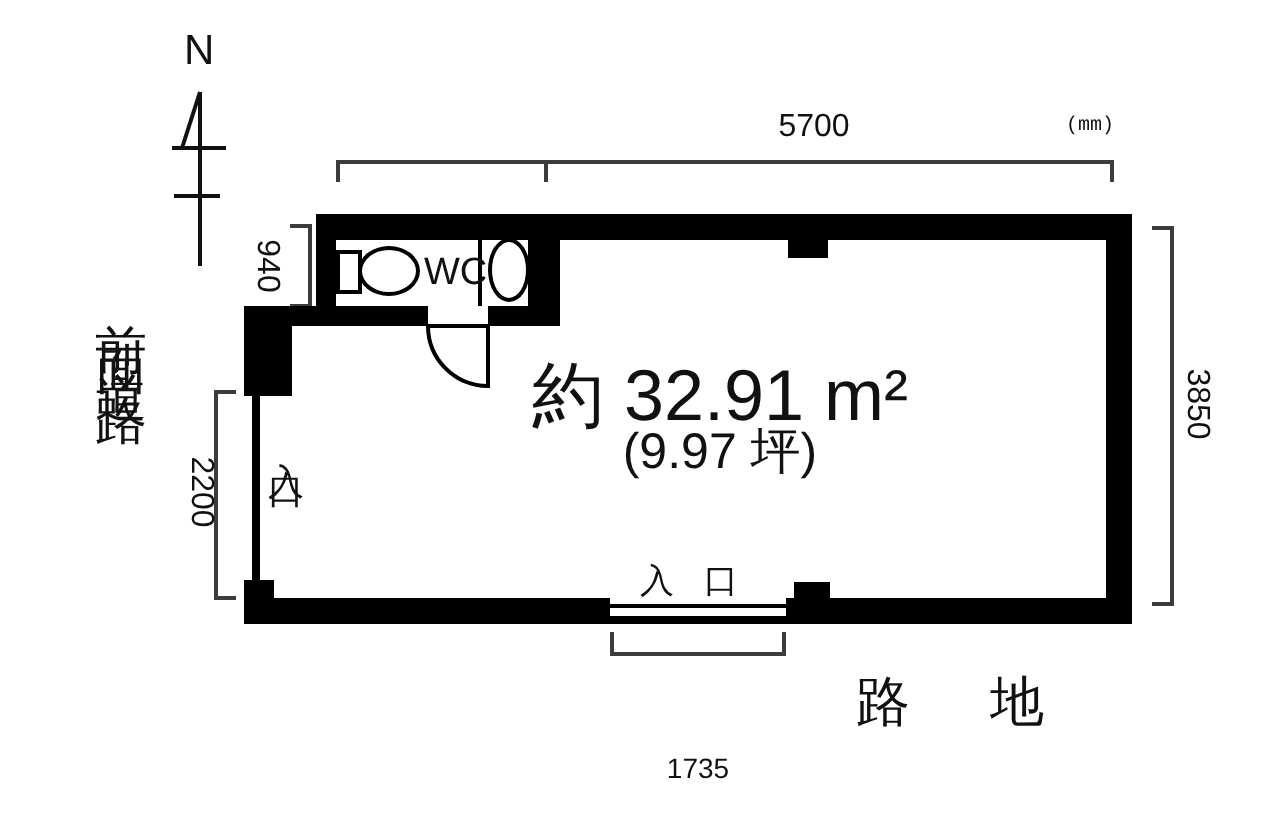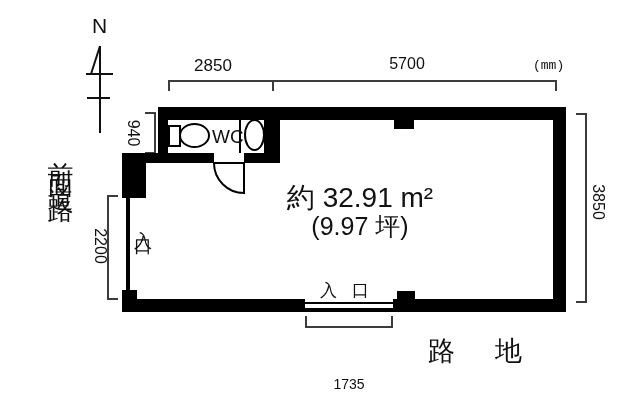--- a/index.html
+++ b/index.html
@@ -30,23 +30,22 @@
     <line x1="5" y1="58" x2="28" y2="58" stroke="#111" stroke-width="2"></line>
   </svg>
 
   <div class="txt vtext" style="left:44px;top:141px;font-size:26px;letter-spacing:12px;">前面道路</div>
   <div class="txt" style="left:428px;top:333px;font-size:27px;letter-spacing:40px;">路地</div>
 
   <div class="dline" style="left:168px;top:80px;width:389px;height:2px;"></div>
   <div class="dline" style="left:168px;top:80px;width:2px;height:11px;"></div>
   <div class="dline" style="left:272px;top:80px;width:2px;height:11px;"></div>
   <div class="dline" style="left:555px;top:80px;width:2px;height:11px;"></div>
-  <div class="txt ctr" style="left:170px;top:56px;width:86px;font-size:17px;">2850</div>
   <div class="txt ctr" style="left:364px;top:55px;width:86px;font-size:16px;">5700</div>
-  <div class="txt" style="left:533px;top:58px;font-size:13px;font-family:'Liberation Mono','DejaVu Sans Mono',monospace;">(mm)</div>
+  <div class="txt" style="left:533px;top:58px;font-size:10px;font-family:'Liberation Mono','DejaVu Sans Mono',monospace;">(mm)</div>
 
   <div class="dline" style="left:585px;top:113px;width:2px;height:190px;"></div>
   <div class="dline" style="left:576px;top:113px;width:11px;height:2px;"></div>
   <div class="dline" style="left:576px;top:301px;width:11px;height:2px;"></div>
   <div class="txt ctr rot90" style="left:573px;top:193px;width:50px;font-size:16px;">3850</div>
 
   <div class="dline" style="left:154px;top:112px;width:2px;height:42px;"></div>
   <div class="dline" style="left:145px;top:112px;width:11px;height:2px;"></div>
   <div class="dline" style="left:145px;top:152px;width:11px;height:2px;"></div>
   <div class="txt ctr rot90" style="left:113px;top:124px;width:40px;font-size:16px;">940</div>
@@ -84,20 +83,20 @@
   <div class="fixture" style="left:168px;top:125px;width:13px;height:22px;"></div>
   <div class="fixture" style="left:179px;top:123px;width:31px;height:25px;border-radius:50%;"></div>
   <div class="fixture" style="left:244px;top:119px;width:21px;height:32px;border-radius:50%;"></div>
   <div class="txt" style="left:212px;top:126px;font-size:19px;text-align:right;">WC</div>
 
   <svg style="left:208px;top:159px;" width="44" height="42" viewBox="0 0 44 42">
     <path d="M36,4 L6,4 A30,30 0 0 0 36,34 Z" fill="#fff" stroke="#000" stroke-width="2"></path>
   </svg>
 
   <div class="abs ctr" style="left:260px;top:183px;width:200px;line-height:29px;">
-    <div class="ctr" style="font-size:28px;">約 32.91 m²</div>
+    <div class="ctr" style="font-size:36px;">約 32.91 m²</div>
     <div class="ctr" style="font-size:25px;">(9.97 坪)</div>
   </div>
 
   <div class="txt vtext" style="left:131px;top:216px;font-size:18px;letter-spacing:10px;">入口</div>
   <div class="txt" style="left:320px;top:279px;font-size:17px;letter-spacing:15px;">入口</div>
 
 </div>
 
 </body></html>

